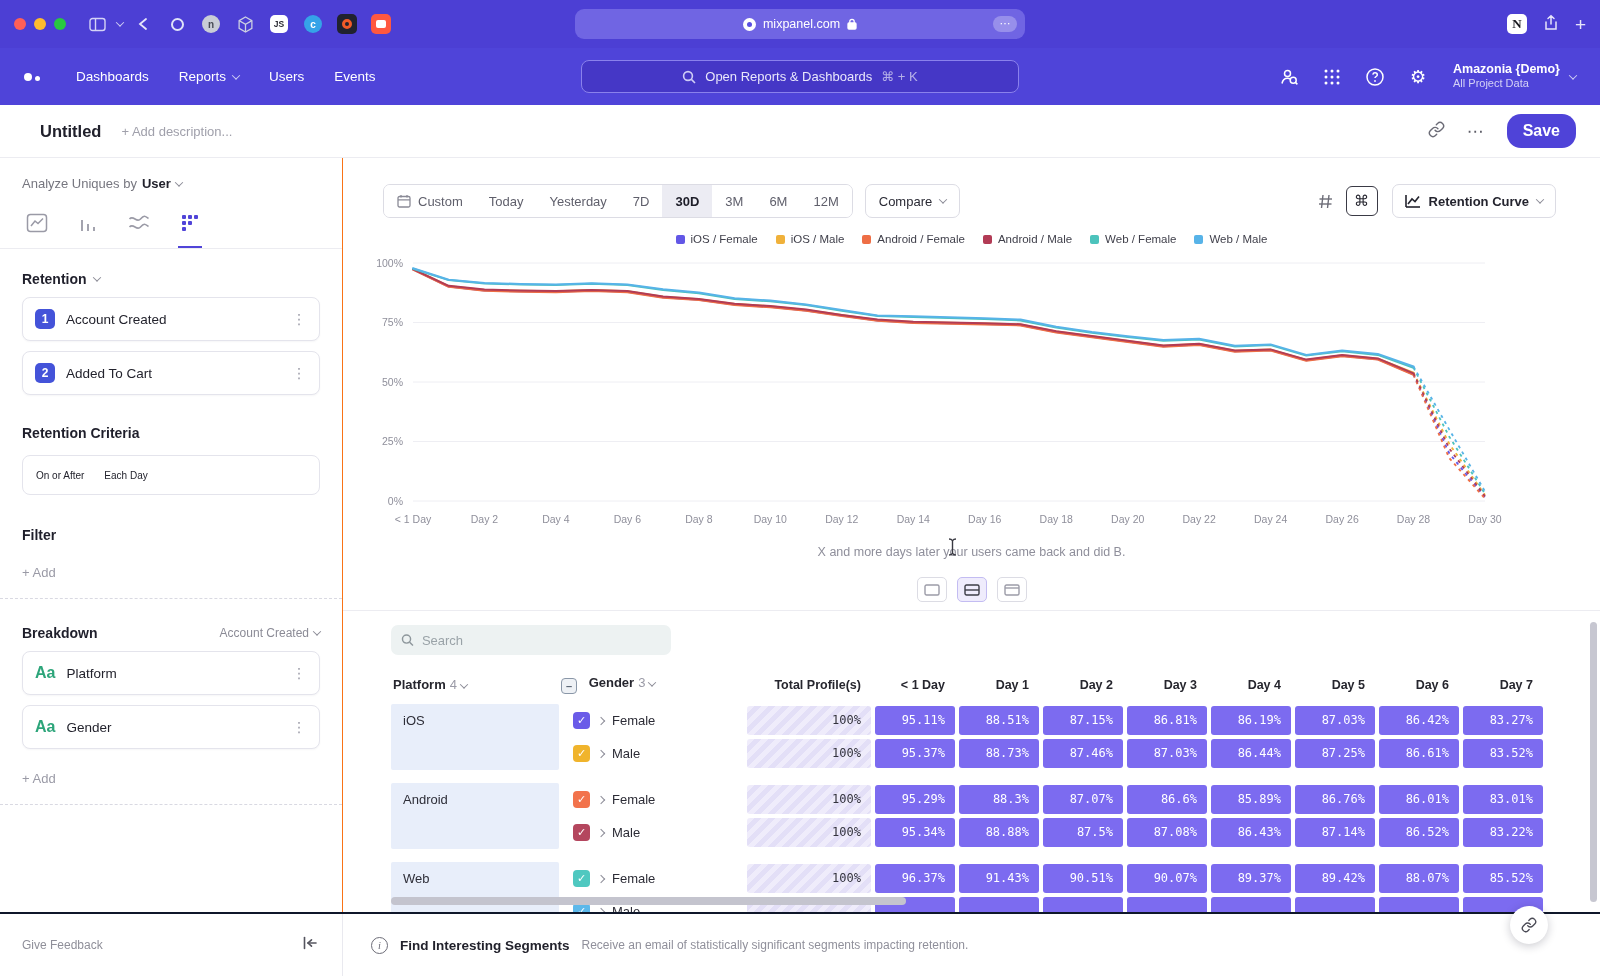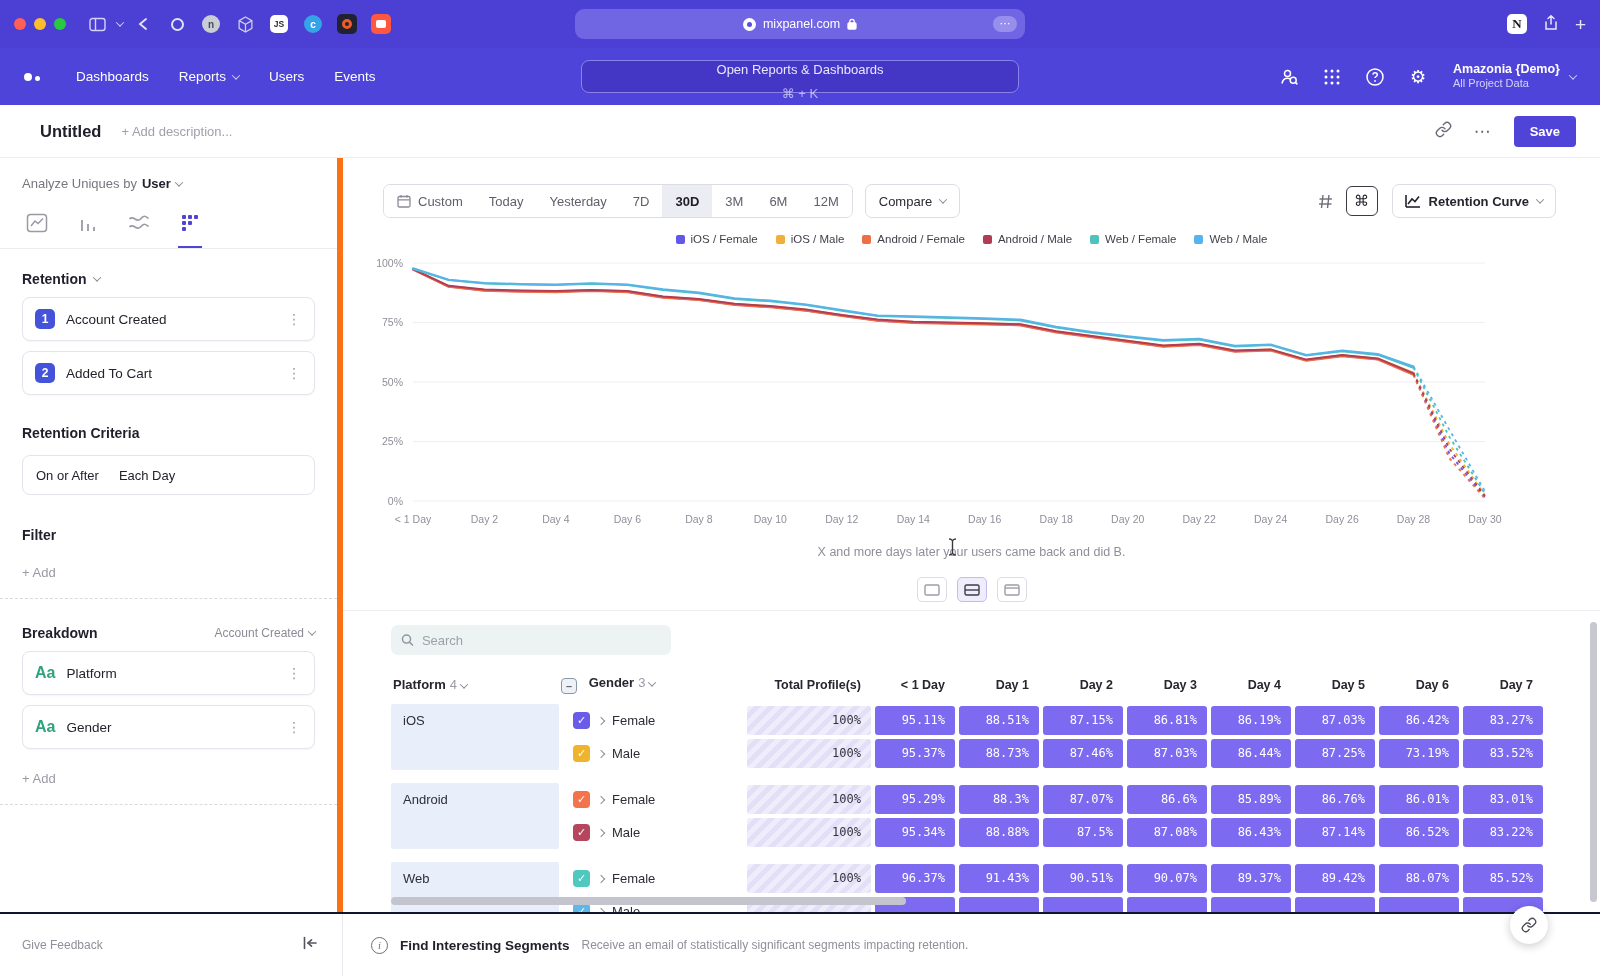--- a/index.html
+++ b/index.html
@@ -21,55 +21,55 @@
   .url-more { position:absolute; right:8px; top:7px; width:24px; height:16px; background:rgba(255,255,255,.28); border-radius:8px; color:#fff; font-size:11px; line-height:15px; text-align:center; }
   .chrome-right { margin-left:auto; display:flex; align-items:center; gap:16px; }
 
   
   .app-header { height:57px; background:#4f44d9; display:flex; align-items:center; padding:0 24px; position:relative; color:#fff; }
   .logo-dots { display:flex; align-items:flex-end; gap:3px; margin-right:36px; }
   .logo-dots .d1 { width:8px; height:8px; background:#fff; border-radius:50%; }
   .logo-dots .d2 { width:5px; height:5px; background:#fff; border-radius:50%; }
   .nav-items { display:flex; align-items:center; gap:30px; font-size:13.5px; }
   .nav-item { display:flex; align-items:center; cursor:default; }
-  .app-search { position:absolute; left:50%; top:12px; transform:translateX(-50%); width:438px; height:33px; background:#4537c6; border:1px solid #8a81ec; border-radius:8px; display:flex; align-items:center; justify-content:center; gap:9px; font-size:13px; color:#e9e7fb;flex-direction:column; }
+  .app-search { position:absolute; left:50%; top:12px; transform:translateX(-50%); width:438px; height:33px; background:#4537c6; border:1px solid #8a81ec; border-radius:8px; display:flex; align-items:center; justify-content:center; gap:9px; font-size:13px; color:#e9e7fb; }
   .app-search .shortcut { color:rgba(255,255,255,.6); }
   .header-right { margin-left:auto; display:flex; align-items:center; gap:19px; }
   .hicon { width:24px; height:24px; display:flex; align-items:center; justify-content:center; }
   .proj { text-align:left; line-height:1.25; margin-left:4px; }
   .proj .pname { font-size:12.5px; font-weight:bold; }
   .proj .psub { font-size:11px; color:rgba(255,255,255,.75); }
 
   
   .report-header { height:53px; display:flex; align-items:center; padding:0 24px 0 40px; border-bottom:1px solid #ececf1; background:#fff; }
   .rtitle { font-size:16.5px; font-weight:bold; color:#20202b; }
   .rdesc { font-size:13px; color:#a0a0ab; margin-left:20px; }
   .rh-right { margin-left:auto; display:flex; align-items:center; gap:22px; }
-  .save-btn { background:#4f43d8; color:#fff; font-size:13px; font-weight:bold; border:none; border-radius:4px; padding:8px 16px; }
+  .save-btn { background:#4f43d8; color:#fff; font-size:16px; font-weight:bold; border:none; border-radius:14px; padding:8px 16px; }
 
   
   .content { display:flex; height:754px; }
-  .sidebar { width:343px; min-width:343px; border-right:6px solid #f97316; padding:18px 22px 0; position:relative; background:#fff; }
+  .sidebar { width:343px; min-width:343px; border-right:1px solid #f97316; padding:18px 22px 0; position:relative; background:#fff; }
   .main { flex:1; overflow:hidden; position:relative; background:#fff; }
 
   
   .analyze-row { font-size:13px; color:#76767f; display:flex; align-items:center; gap:5px; }
   .analyze-row b { color:#22222c; font-weight:bold; }
   .chev-d, .chev-r, .chev-u { display:inline-block; width:6px; height:6px; border-right:1.6px solid currentColor; border-bottom:1.6px solid currentColor; }
   .chev-d { transform:rotate(45deg) translate(-1px,-1px); }
   .chev-r { transform:rotate(-45deg); }
   .tabs { display:flex; gap:26px; margin:16px -22px 0; padding:0 24px; border-bottom:1px solid #ececf1; }
   .tab { padding:6px 2px 9px; border-bottom:2px solid transparent; }
   .tab.active { border-bottom-color:#5044d8; }
   .section-h { font-size:14px; font-weight:bold; color:#1f1f2b; display:flex; align-items:center; gap:7px; }
   .card { border:1px solid #e4e4ec; border-radius:8px; height:44px; display:flex; align-items:center; padding:0 12px; gap:11px; margin-top:10px; background:#fff; box-shadow:0 1px 2px rgba(30,30,60,.04); }
   .badge { width:20px; height:20px; background:#4453d9; border-radius:5px; color:#fff; font-size:12px; font-weight:bold; display:flex; align-items:center; justify-content:center; }
   .card-label { font-size:13.5px; color:#23232d; }
   .dots-v { margin-left:auto; color:#9a9aa6; font-size:14px; letter-spacing:1px; }
-  .criteria-card { border:1px solid #e4e4ec; border-radius:8px; height:40px; display:flex; align-items:center; gap:20px; padding:0 13px; margin-top:14px; font-size:13px; color:#23232d; }
+  .criteria-card { border:1px solid #e4e4ec; border-radius:8px; height:40px; display:flex; align-items:center; gap:20px; padding:0 13px; margin-top:14px; font-size:10px; color:#23232d; }
   .add-link { font-size:13px; color:#9a9aa6; margin-top:22px; display:block; }
   .dashed-sep { border-bottom:1px dashed #d9d9e2; margin:18px -22px 0; }
   .bd-row { display:flex; align-items:center; margin-top:26px; }
   .bd-scope { margin-left:auto; font-size:12px; color:#8b8b96; display:flex; align-items:center; gap:5px; }
   .aa { color:#2da57a; font-size:16px; font-weight:bold; }
 
   
   .controls-row { display:flex; align-items:center; margin:26px 44px 0 40px;justify-content:space-between; }
   .segmented { display:flex; align-items:center; border:1px solid #dcdce4; border-radius:7px; height:34px; overflow:hidden; }
   .seg-item { padding:0 13px; font-size:13px; color:#5f5f6b; height:100%; display:flex; align-items:center; gap:7px; background:#fff; }
@@ -602,21 +602,21 @@
               <td>
                 <div class="val-chip">87.03%</div>
               </td>
               <td>
                 <div class="val-chip">86.44%</div>
               </td>
               <td>
                 <div class="val-chip">87.25%</div>
               </td>
               <td>
-                <div class="val-chip">73.19%</div>
+                <div class="val-chip">86.61%</div>
               </td>
               <td>
                 <div class="val-chip">83.52%</div>
               </td>
             </tr>
             <tr class="spacer-row">
               <td colspan="11"></td>
             </tr>
             <tr>
               <td class="platform-cell" rowspan="2">Android</td>

